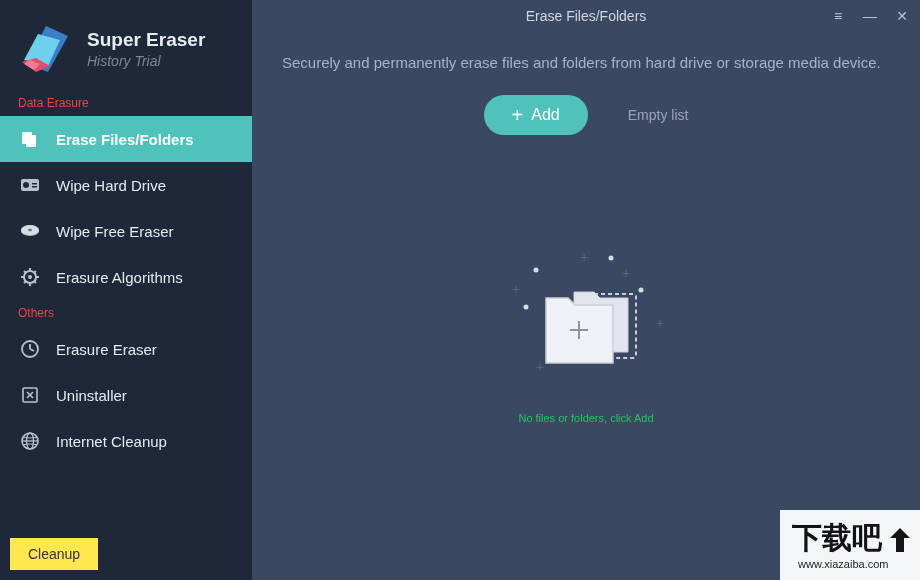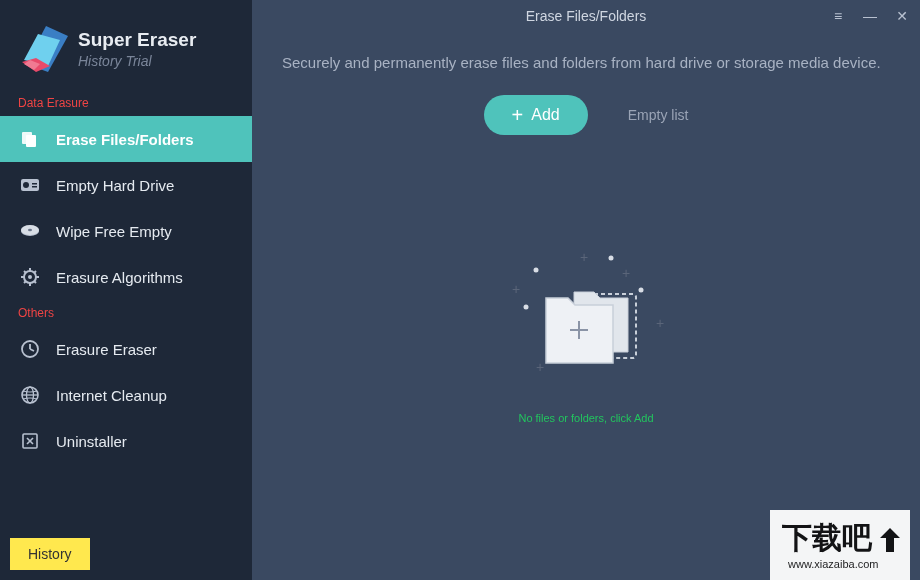--- a/index.html
+++ b/index.html
@@ -1,18 +1,18 @@
 <!DOCTYPE html>
 <html><head>
 <meta charset="utf-8">
 <style>
 * { margin: 0; padding: 0; box-sizing: border-box; font-family: -apple-system, BlinkMacSystemFont, "Segoe UI", Arial, sans-serif; }
 body { width: 920px; height: 580px; overflow: hidden; display: flex; background: #3a4961; }
 .sidebar { width: 252px; background: #1e2838; display: flex; flex-direction: column; height: 100%; }
-.brand { display: flex; align-items: center; padding: 22px 18px 14px 18px; gap: 6px; }
+.brand { display: flex; align-items: center; padding: 22px 18px 14px 18px; gap: 15px; }
 .brand-logo { width: 54px; height: 54px; position: relative; flex-shrink: 0; }
 .brand-text { display: flex; flex-direction: column; }
 .brand-title { color: #e8ecf1; font-size: 19px; font-weight: 600; }
 .brand-sub { color: #7a8599; font-size: 14px; font-style: italic; margin-top: 2px; }
 .section-label { color: #ef4444; font-size: 12px; padding: 6px 18px 6px 18px; }
 .nav-item { display: flex; align-items: center; gap: 14px; padding: 11px 18px; color: #e5eaf0; font-size: 15px; cursor: pointer; }
 .nav-item.active { background: #4fc3bb; color: #fff; }
 .nav-icon { width: 24px; height: 24px; flex-shrink: 0; display: flex; align-items: center; justify-content: center; }
 .sidebar-bottom { margin-top: auto; padding: 10px; }
 .activate-btn { background: #ffe84e; border: none; color: #333; font-size: 14px; padding: 8px 18px; cursor: pointer; }
@@ -21,21 +21,21 @@
 .window-controls { position: absolute; right: 10px; top: 8px; display: flex; gap: 16px; }
 .window-controls span { color: #b8c1d0; font-size: 14px; cursor: pointer; width: 16px; text-align: center; }
 .subtitle { text-align: left; color: #a8b2c3; font-size: 15px; padding: 22px 30px 10px; }
 .actions { display: flex; align-items: center; justify-content: center; gap: 40px; margin-top: 14px; }
 .add-btn { background: #4fc3bb; border: none; border-radius: 22px; color: #fff; font-size: 16px; padding: 10px 28px; display: flex; align-items: center; gap: 8px; cursor: pointer; }
 .add-plus { font-size: 20px; font-weight: 300; line-height: 1; }
 .empty-link { color: #9aa4b6; font-size: 14px; cursor: pointer; }
 .empty-area { flex: 1; display: flex; flex-direction: column; align-items: center; justify-content: center; padding-bottom: 40px; }
 .folder-illus { width: 160px; height: 140px; position: relative; margin-bottom: 20px; }
 .empty-text { color: #22c55e; font-size: 11px; }
-.watermark { position: absolute; right: 10px; bottom: 0; width: 140px; height: 70px; opacity: 0.95; }
+.watermark { position: absolute; right: 0; bottom: 0; width: 140px; height: 70px; opacity: 0.95; }
 svg { display: block; }
 </style>
 </head>
 <body>
 
 <div class="sidebar">
   <div class="brand">
     <div class="brand-logo">
       <svg width="54" height="54" viewBox="0 0 54 54">
         <polygon points="8,42 28,4 50,14 30,50" fill="#3a7ec4"></polygon>
@@ -64,32 +64,32 @@
 
   <div class="nav-item">
     <span class="nav-icon">
       <svg width="22" height="20" viewBox="0 0 22 20">
           <rect x="2" y="4" width="18" height="12" rx="2" fill="#b8c1d0"></rect>
           <circle cx="7" cy="10" r="3" fill="#1e2838"></circle>
           <rect x="13" y="8" width="5" height="1.5" fill="#1e2838"></rect>
           <rect x="13" y="11" width="5" height="1.5" fill="#1e2838"></rect>
         </svg>
     </span>
-    <span>Empty Hard Drive</span>
+    <span>Wipe Hard Drive</span>
   </div>
 
   <div class="nav-item">
     <span class="nav-icon">
       <svg width="22" height="20" viewBox="0 0 22 20">
           <ellipse cx="11" cy="10" rx="9" ry="5" fill="#b8c1d0"></ellipse>
           <ellipse cx="11" cy="9" rx="9" ry="5" fill="#d8dde5"></ellipse>
           <ellipse cx="11" cy="9" rx="2" ry="1.2" fill="#6a7488"></ellipse>
         </svg>
     </span>
-    <span>Wipe Free Empty</span>
+    <span>Wipe Free Eraser</span>
   </div>
 
 
   <div class="nav-item">
     <span class="nav-icon">
       <svg width="20" height="20" viewBox="0 0 20 20">
           <circle cx="10" cy="10" r="6" fill="none" stroke="#b8c1d0" stroke-width="2"></circle>
           <circle cx="10" cy="10" r="2" fill="#b8c1d0"></circle>
           <g stroke="#b8c1d0" stroke-width="2">
             <line x1="10" y1="1" x2="10" y2="4"></line>
@@ -115,43 +115,43 @@
           <line x1="10" y1="10" x2="10" y2="5" stroke="#b8c1d0" stroke-width="1.8"></line>
           <line x1="10" y1="10" x2="14" y2="12" stroke="#b8c1d0" stroke-width="1.8"></line>
         </svg>
     </span>
     <span>Erasure Eraser</span>
   </div>
 
   <div class="nav-item">
     <span class="nav-icon">
       <svg width="20" height="20" viewBox="0 0 20 20">
+          <rect x="3" y="3" width="14" height="14" rx="1" fill="none" stroke="#b8c1d0" stroke-width="1.6"></rect>
+          <line x1="7" y1="7" x2="13" y2="13" stroke="#b8c1d0" stroke-width="1.6"></line>
+          <line x1="13" y1="7" x2="7" y2="13" stroke="#b8c1d0" stroke-width="1.6"></line>
+        </svg>
+    </span>
+    <span>Uninstaller</span>
+  </div>
+
+  <div class="nav-item">
+    <span class="nav-icon">
+      <svg width="20" height="20" viewBox="0 0 20 20">
           <circle cx="10" cy="10" r="8" fill="none" stroke="#b8c1d0" stroke-width="1.6"></circle>
           <ellipse cx="10" cy="10" rx="3.5" ry="8" fill="none" stroke="#b8c1d0" stroke-width="1.3"></ellipse>
           <line x1="2" y1="10" x2="18" y2="10" stroke="#b8c1d0" stroke-width="1.3"></line>
           <path d="M3 6 Q10 8 17 6" fill="none" stroke="#b8c1d0" stroke-width="1.2"></path>
           <path d="M3 14 Q10 12 17 14" fill="none" stroke="#b8c1d0" stroke-width="1.2"></path>
         </svg>
     </span>
     <span>Internet Cleanup</span>
   </div>
 
-  <div class="nav-item">
-    <span class="nav-icon">
-      <svg width="20" height="20" viewBox="0 0 20 20">
-          <rect x="3" y="3" width="14" height="14" rx="1" fill="none" stroke="#b8c1d0" stroke-width="1.6"></rect>
-          <line x1="7" y1="7" x2="13" y2="13" stroke="#b8c1d0" stroke-width="1.6"></line>
-          <line x1="13" y1="7" x2="7" y2="13" stroke="#b8c1d0" stroke-width="1.6"></line>
-        </svg>
-    </span>
-    <span>Uninstaller</span>
-  </div>
-
   <div class="sidebar-bottom">
-    <button class="activate-btn">History</button>
+    <button class="activate-btn">Cleanup</button>
   </div>
 </div>
 
 <div class="main">
   <div class="titlebar">
     <span>Erase Files/Folders</span>
     <div class="window-controls">
       <span>≡</span>
       <span>—</span>
       <span>✕</span>

